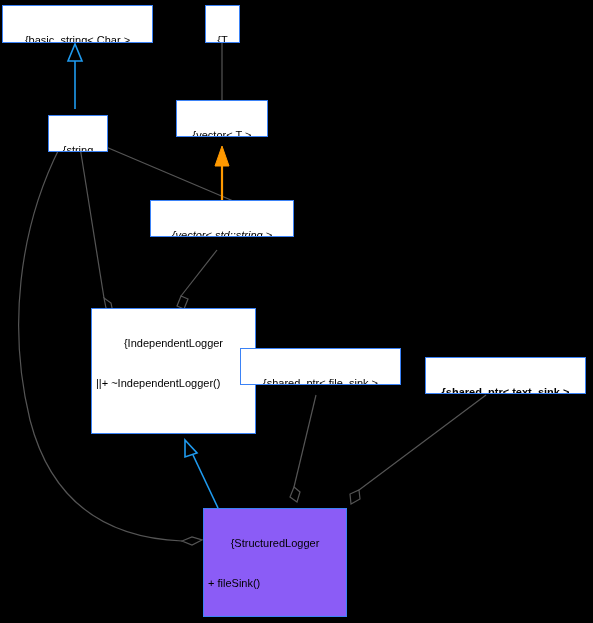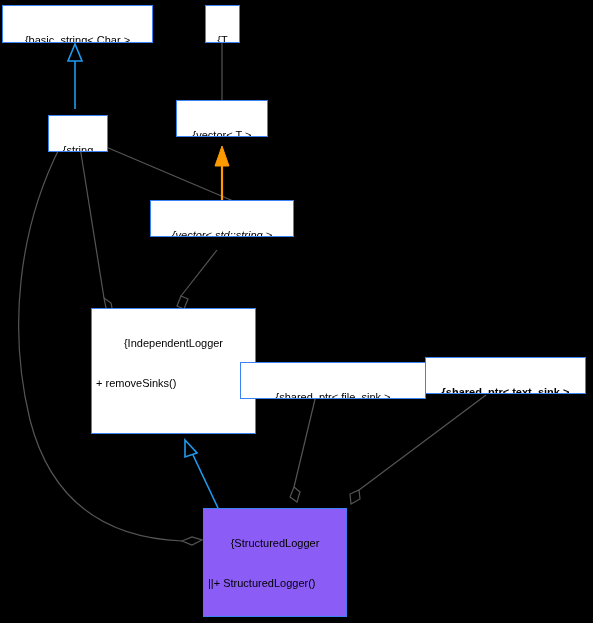--- a/index.html
+++ b/index.html
@@ -128,41 +128,40 @@
     
   </div>
 
   <div class="uml-node" style="left:150px; top:200px; width:144px; height:37px;font-style:italic;">
     <span class="nm">{vector&lt; std::string &gt;</span>
     
   </div>
 
   <div class="uml-node" style="left:51px; top:308px; width:165px; height:126px;margin-left:40px;">
     <span class="nm">{IndependentLogger</span>
-    <span class="mem">+ removeSinks()</span>
+    <span class="mem">||+ ~IndependentLogger()</span>
     
     
     
     
     
   </div>
 
-  <div class="uml-node" style="left:240px; top:362px; width:186px; height:37px;">
+  <div class="uml-node" style="left:240px; top:348px; width:161px; height:37px;">
     <span class="nm">{shared_ptr&lt; file_sink &gt;</span>
     
   </div>
 
   <div class="uml-node" style="left:425px; top:357px; width:161px; height:37px;font-weight:bold;">
     <span class="nm">{shared_ptr&lt; text_sink &gt;</span>
     
   </div>
 
   <div class="uml-node filled" style="left:203px; top:508px; width:144px; height:109px;">
     <span class="nm">{StructuredLogger</span>
-    <span class="mem">||+ StructuredLogger()</span>
     <span class="mem">+ fileSink()</span>
     
     
     
     
   </div>
 
 </div>
 
 </body></html>

